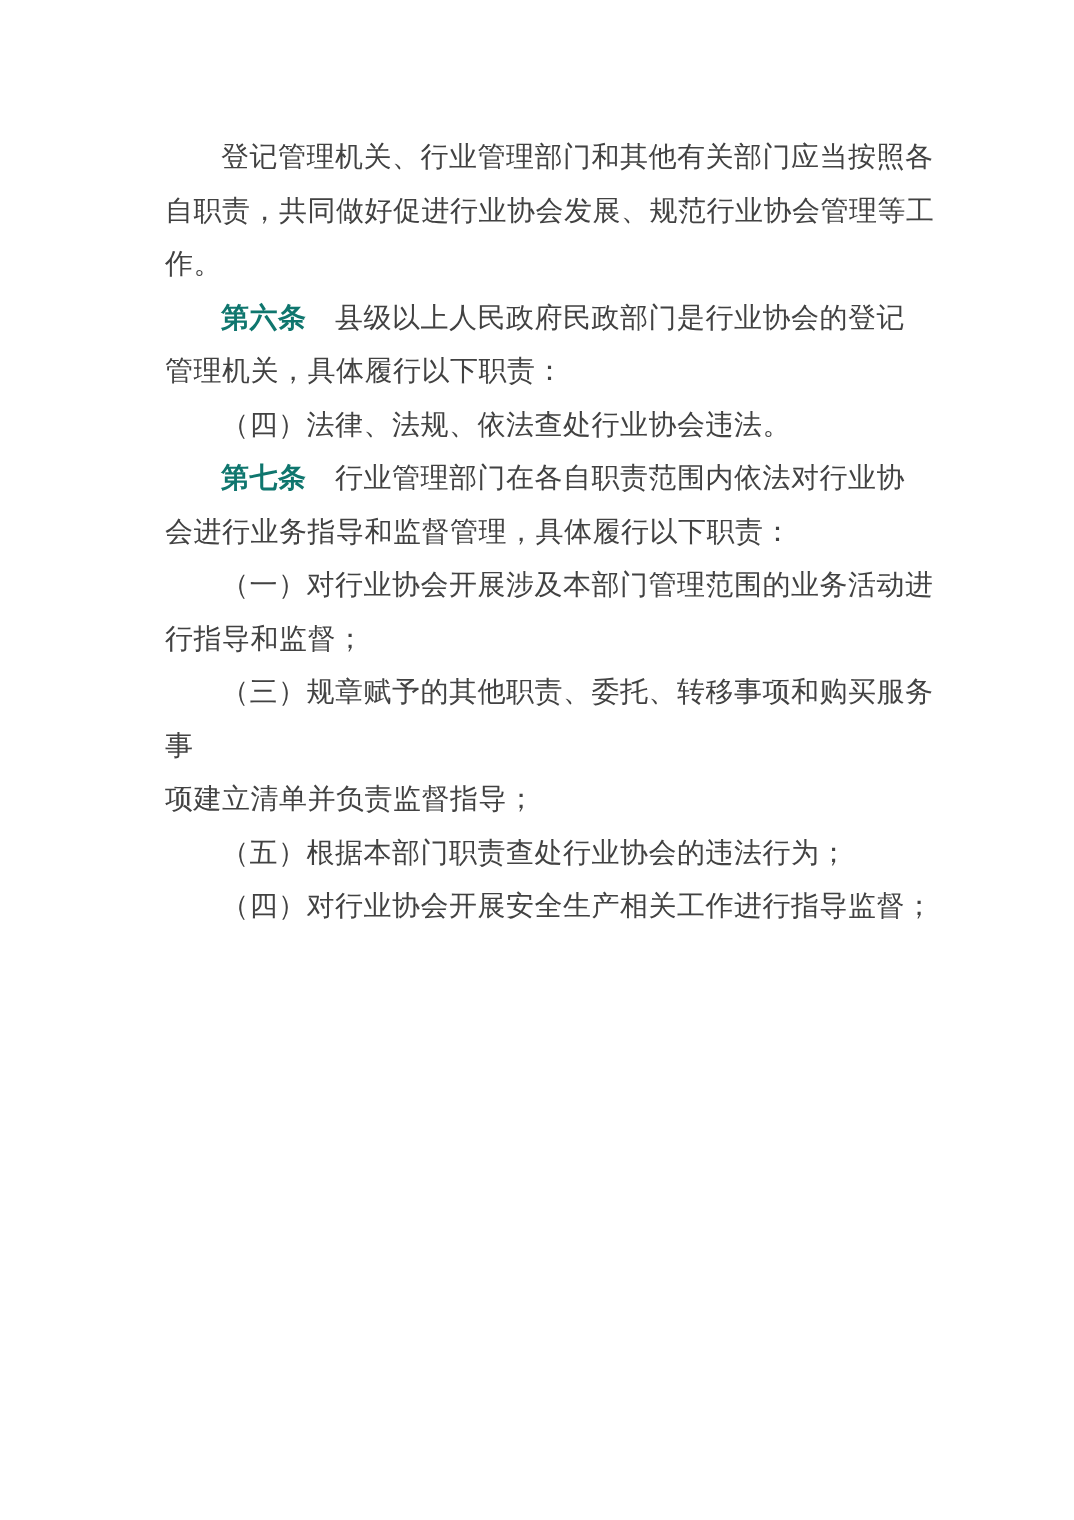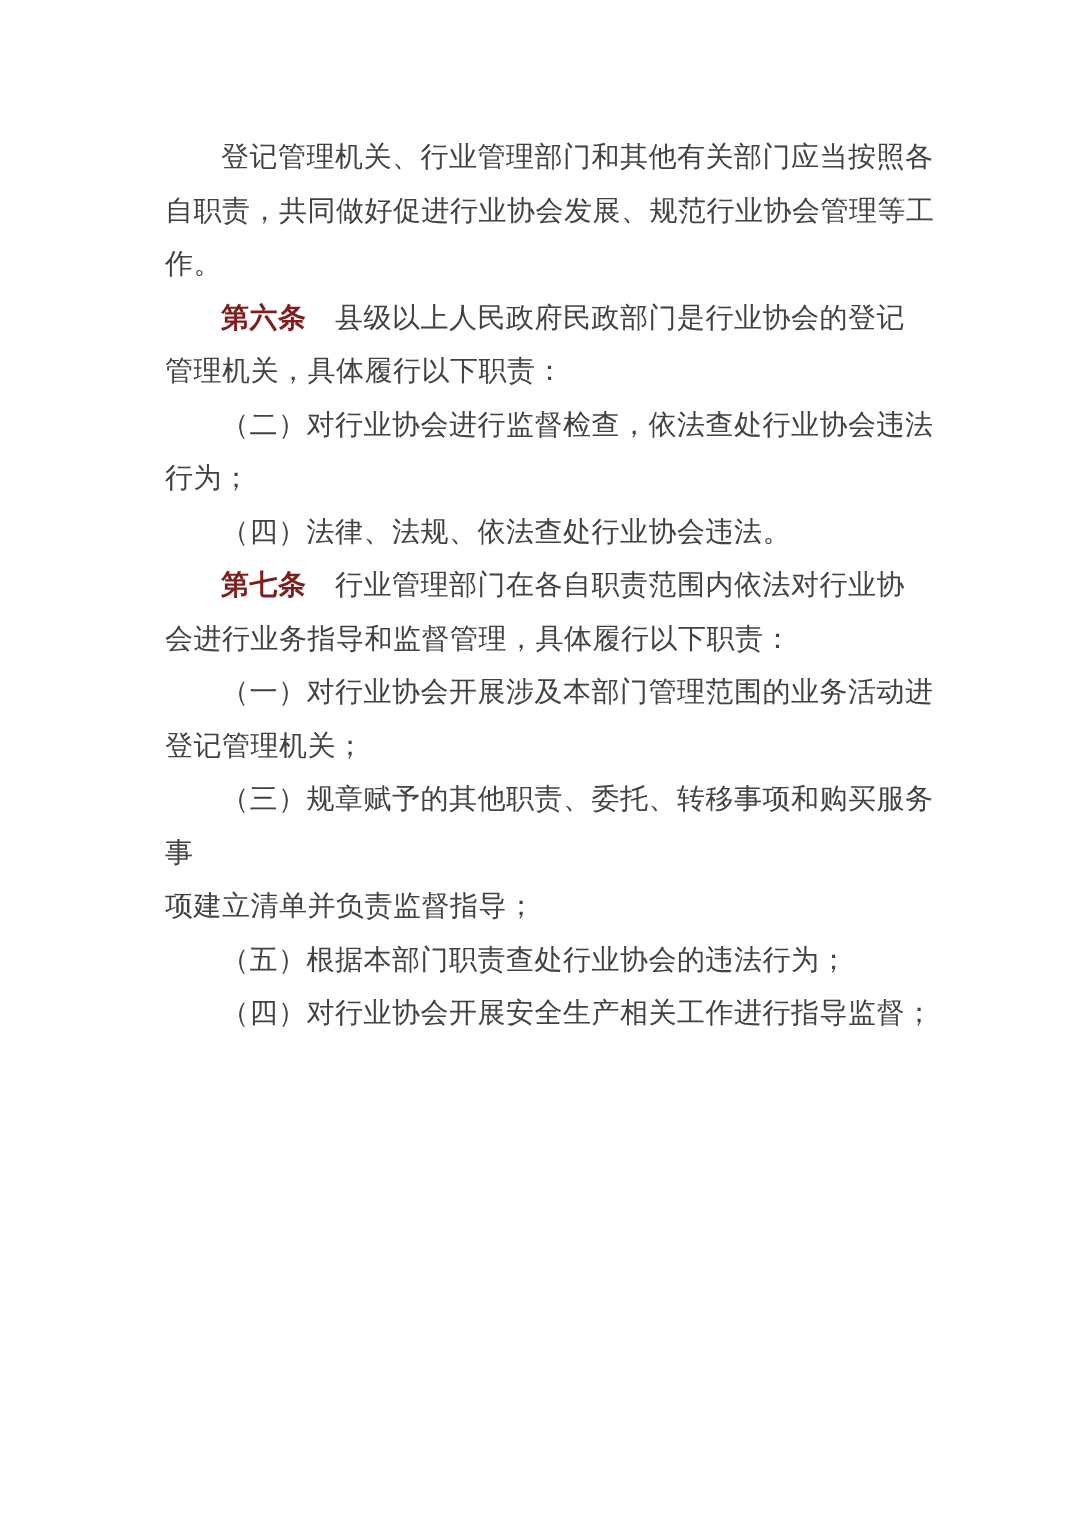--- a/index.html
+++ b/index.html
@@ -27,37 +27,35 @@
     font-size: 28px;
     line-height: 53.5px;
     color: #424242;
     letter-spacing: 0.5px;
     text-indent: 2em;
     white-space: pre-line;
     text-align: left;
   }
   .article-label {
     font-weight: 700;
-    color: #7f1d1d;
+    color: #0f766e;
     font-family: Liberation Sans, sans-serif;
   }
 </style>
 </head>
 <body>
 
 <div class="page">
     <p class="para"><span>登记管理机关、行业管理部门和其他有关部门应当按照各
 自职责，共同做好促进行业协会发展、规范行业协会管理等工
 作。</span></p>
     <p class="para"><span class="article-label">第六条</span><span>　县级以上人民政府民政部门是行业协会的登记
 管理机关，具体履行以下职责：</span></p>
-    <p class="para"><span>（二）对行业协会进行监督检查，依法查处行业协会违法
-行为；</span></p>
     <p class="para"><span>（四）法律、法规、依法查处行业协会违法。</span></p>
     <p class="para"><span class="article-label">第七条</span><span>　行业管理部门在各自职责范围内依法对行业协
 会进行业务指导和监督管理，具体履行以下职责：</span></p>
     <p class="para"><span>（一）对行业协会开展涉及本部门管理范围的业务活动进
-登记管理机关；</span></p>
+行指导和监督；</span></p>
     <p class="para"><span>（三）规章赋予的其他职责、委托、转移事项和购买服务事
 项建立清单并负责监督指导；</span></p>
     <p class="para"><span>（五）根据本部门职责查处行业协会的违法行为；</span></p>
     <p class="para"><span>（四）对行业协会开展安全生产相关工作进行指导监督；</span></p>
   </div>
 
 </body></html>

